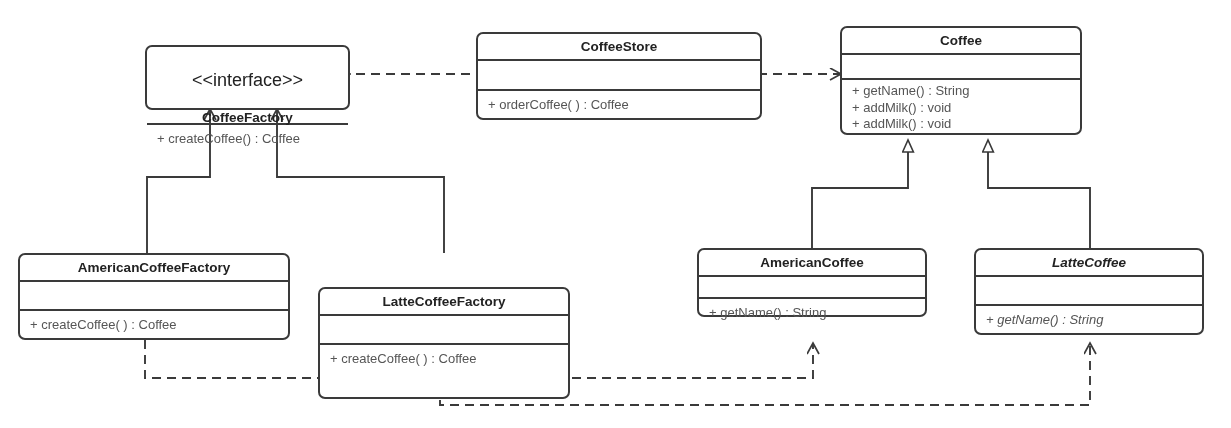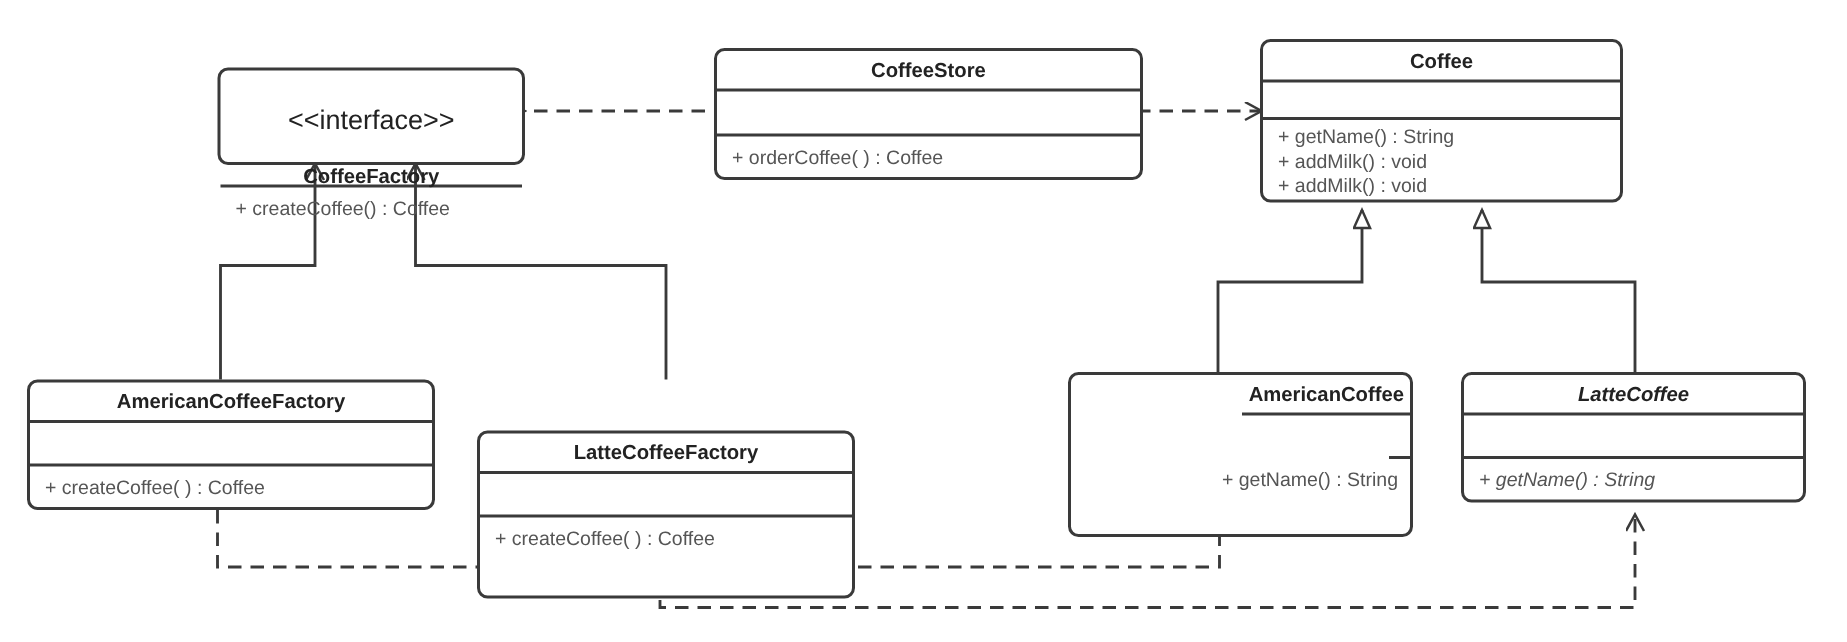--- a/index.html
+++ b/index.html
@@ -181,21 +181,21 @@
   <div class="uml-class" style="left:318px; top:267px; width:252px; height:112px;margin-top:20px;">
     <div class="uml-head">
       <span class="tname">LatteCoffeeFactory</span>
     </div>
     <div class="uml-attrs" style="height:29px;"></div>
     <div class="uml-ops">
       <div>+ createCoffee( ) : Coffee</div>
     </div>
   </div>
 
-  <div class="uml-class" style="left:712px; top:248px; width:230px; height:110px;align-items:flex-end;">
+  <div class="uml-class" style="left:697px; top:248px; width:230px; height:69px;">
     <div class="uml-head">
       <span class="tname">AmericanCoffee</span>
     </div>
     <div class="uml-attrs" style="height:29px;"></div>
     <div class="uml-ops">
       <div>+ getName() : String</div>
     </div>
   </div>
 
   <div class="uml-class" style="left:974px; top:248px; width:230px; height:87px;font-style:italic;">

